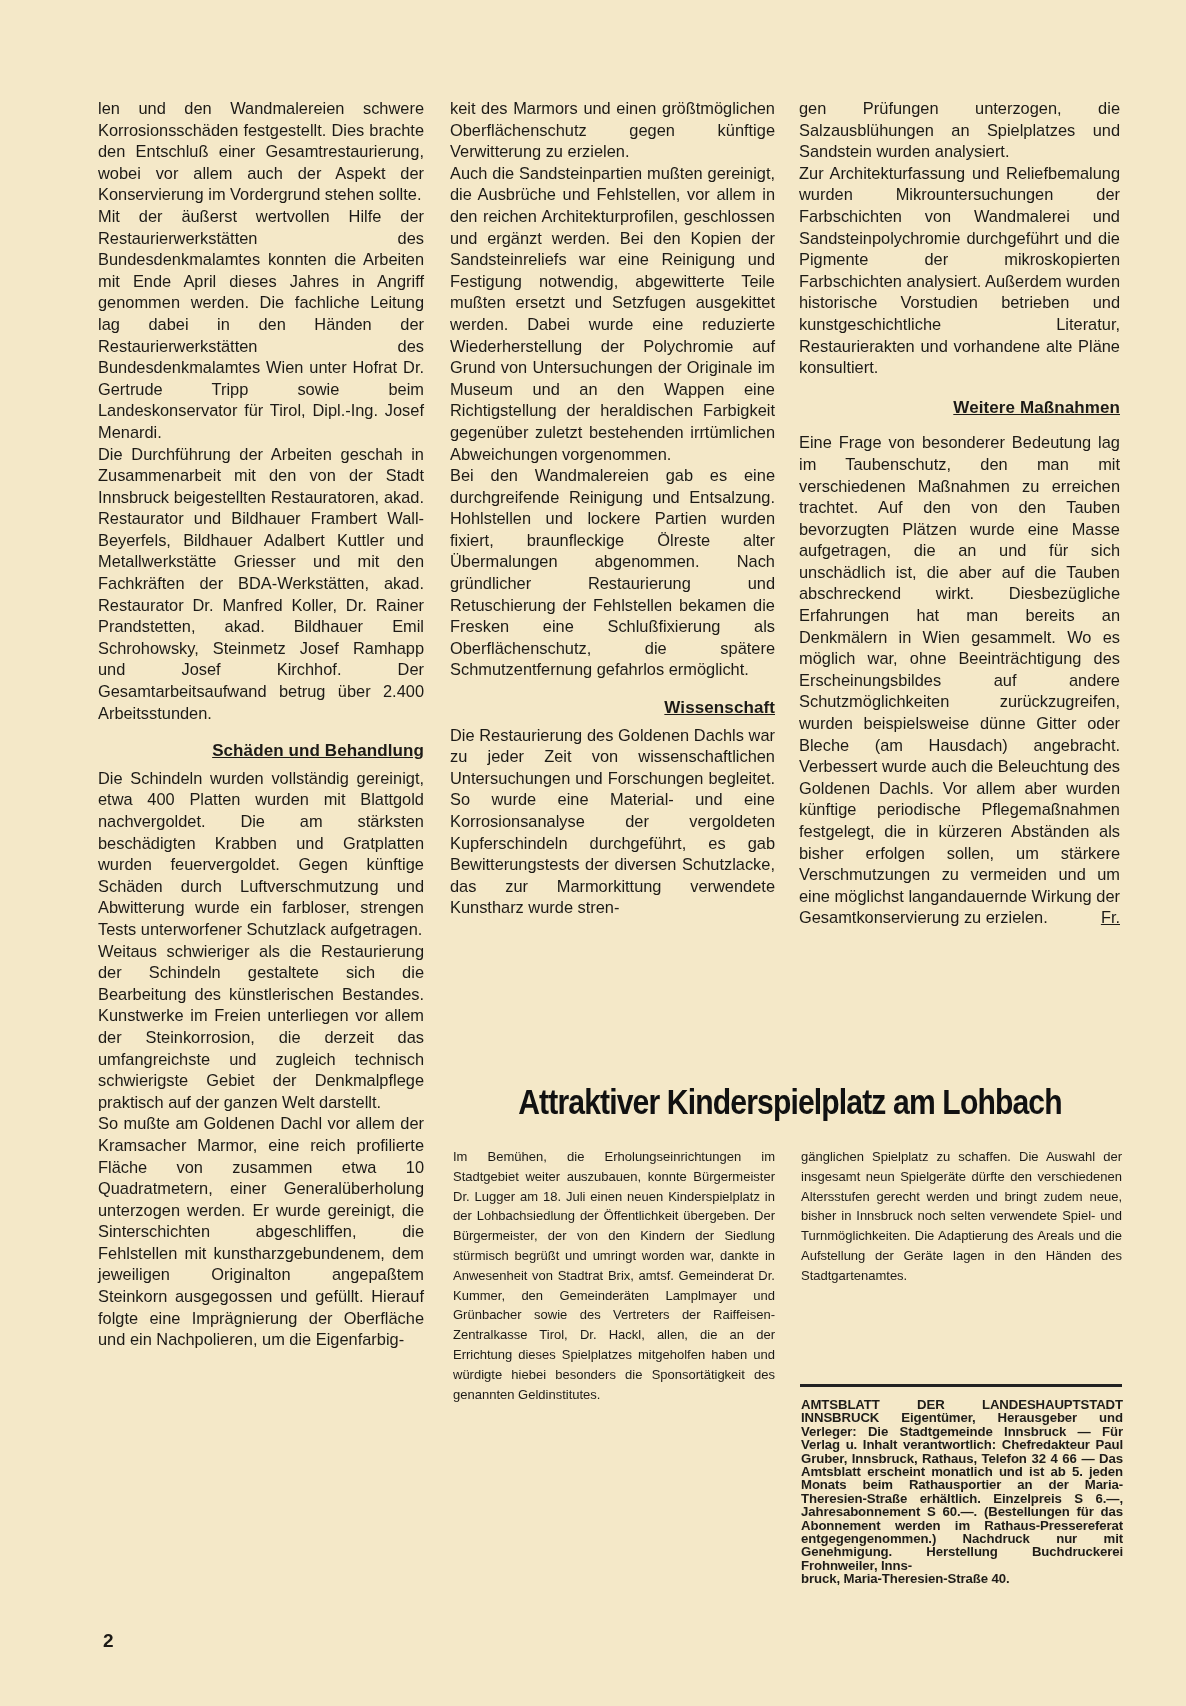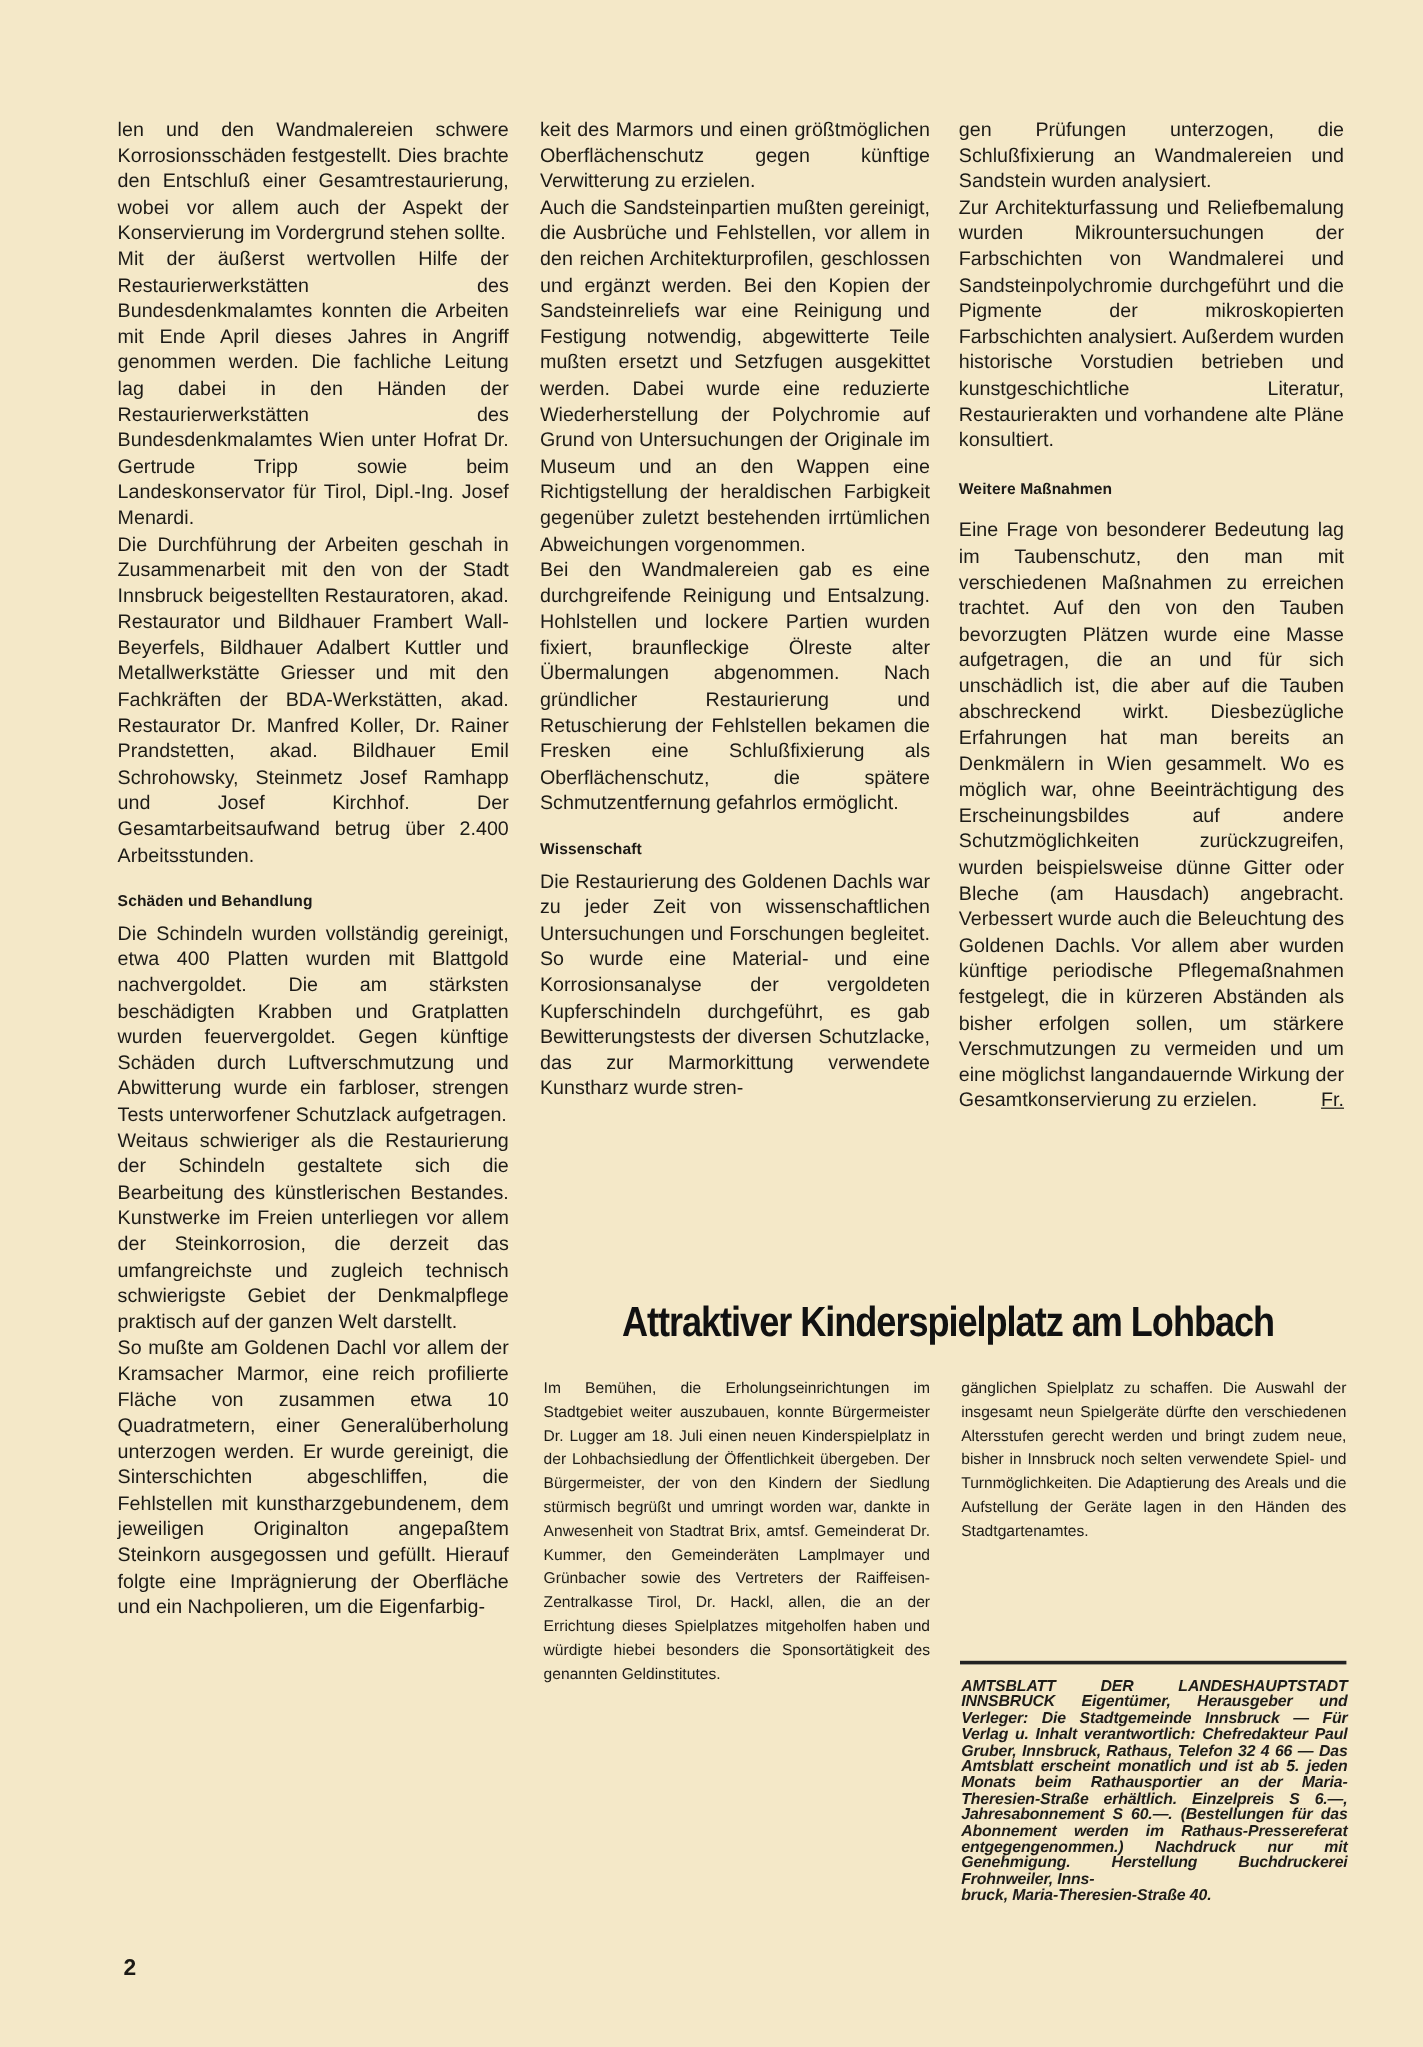--- a/index.html
+++ b/index.html
@@ -9,42 +9,42 @@
     font-family: "Liberation Sans", sans-serif;
     color: #1c1a16;
   }
   .page { position: absolute; left: 0; top: 0; width: 942px; height: 1706px; }
   .col { position: absolute; font-size: 16.4px; line-height: 21.6px; text-align: justify; }
   .col p { margin: 0; text-indent: 0; }
   .col1 { left: 98px; top: 98px; width: 326px; }
   .col2 { left: 450px; top: 98px; width: 325px; }
   .col3 { left: 799px; top: 98px; width: 321px; }
   .subhead {
-    font-weight: bold; font-size: 13px; text-align: left;
-    margin: 16px 0 6px 0; letter-spacing: 0.1px;
+    font-weight: bold; font-size: 17px; text-align: right;
+    margin: 16px 0 6px 0; letter-spacing: 0.1px; text-decoration: underline;
   }
   .col3 .subhead { margin: 18px 0 14px 0; }
   .headline {
     position: absolute; left: 470px; top: 1082px; width: 640px;
     font-family: "Liberation Sans", sans-serif; font-weight: bold;
     font-size: 35px; letter-spacing: -1px; text-align: center;
     transform: scaleX(0.86); transform-origin: center;
     color: #111;
   }
   .acol { position: absolute; font-size: 13px; line-height: 19.8px; text-align: justify; }
   .acol p { margin: 0; }
   .acol2 { left: 453px; top: 1147px; width: 322px; }
   .acol3 { left: 801px; top: 1147px; width: 321px; }
   .rule { position: absolute; left: 800px; top: 1384px; width: 322px; height: 3px; background: #222; }
   .imprint {
     position: absolute; left: 801px; top: 1398px; width: 322px;
     font-size: 13.2px; line-height: 13.4px; text-align: justify; font-weight: bold; color: #1e1c18;
     letter-spacing: -0.1px;
   }
-  .imprint p { margin: 0; font-style: italic; }
+  .imprint p { margin: 0; }
   .imprint .last { text-align: left; }
   .pageno { position: absolute; left: 103px; top: 1630px; font-size: 19px; font-weight: bold; }
   .sign { float: right; text-decoration: underline; }
 </style>
 </head>
 <body>
 
 <div class="page">
 
   <div class="col col1">
@@ -59,21 +59,21 @@
 
   <div class="col col2">
     <p>keit des Marmors und einen größtmöglichen Oberflächenschutz gegen künftige Verwitterung zu erzielen.</p>
     <p>Auch die Sandsteinpartien mußten gereinigt, die Ausbrüche und Fehlstellen, vor allem in den reichen Architekturprofilen, geschlossen und ergänzt werden. Bei den Kopien der Sandsteinreliefs war eine Reinigung und Festigung notwendig, abgewitterte Teile mußten ersetzt und Setzfugen ausgekittet werden. Dabei wurde eine reduzierte Wiederherstellung der Polychromie auf Grund von Untersuchungen der Originale im Museum und an den Wappen eine Richtigstellung der heraldischen Farbigkeit gegenüber zuletzt bestehenden irrtümlichen Abweichungen vorgenommen.</p>
     <p>Bei den Wandmalereien gab es eine durchgreifende Reinigung und Entsalzung. Hohlstellen und lockere Partien wurden fixiert, braunfleckige Ölreste alter Übermalungen abgenommen. Nach gründlicher Restaurierung und Retuschierung der Fehlstellen bekamen die Fresken eine Schlußfixierung als Oberflächenschutz, die spätere Schmutzentfernung gefahrlos ermöglicht.</p>
     <div class="subhead">Wissenschaft</div>
     <p>Die Restaurierung des Goldenen Dachls war zu jeder Zeit von wissenschaftlichen Untersuchungen und Forschungen begleitet. So wurde eine Material- und eine Korrosionsanalyse der vergoldeten Kupferschindeln durchgeführt, es gab Bewitterungstests der diversen Schutzlacke, das zur Marmorkittung verwendete Kunstharz wurde stren-</p>
   </div>
 
   <div class="col col3">
-    <p>gen Prüfungen unterzogen, die Schlußfixierung an Wandmalereien und Sandstein wurden analysiert.</p>
+    <p>gen Prüfungen unterzogen, die Salzausblühungen an Spielplatzes und Sandstein wurden analysiert.</p>
     <p>Zur Architekturfassung und Reliefbemalung wurden Mikrountersuchungen der Farbschichten von Wandmalerei und Sandsteinpolychromie durchgeführt und die Pigmente der mikroskopierten Farbschichten analysiert. Außerdem wurden historische Vorstudien betrieben und kunstgeschichtliche Literatur, Restaurierakten und vorhandene alte Pläne konsultiert.</p>
     <div class="subhead">Weitere Maßnahmen</div>
     <p><span>Eine Frage von besonderer Bedeutung lag im Taubenschutz, den man mit verschiedenen Maßnahmen zu erreichen trachtet. Auf den von den Tauben bevorzugten Plätzen wurde eine Masse aufgetragen, die an und für sich unschädlich ist, die aber auf die Tauben abschreckend wirkt. Diesbezügliche Erfahrungen hat man bereits an Denkmälern in Wien gesammelt. Wo es möglich war, ohne Beeinträchtigung des Erscheinungsbildes auf andere Schutzmöglichkeiten zurückzugreifen, wurden beispielsweise dünne Gitter oder Bleche (am Hausdach) angebracht. Verbessert wurde auch die Beleuchtung des Goldenen Dachls. Vor allem aber wurden künftige periodische Pflegemaßnahmen festgelegt, die in kürzeren Abständen als bisher erfolgen sollen, um stärkere Verschmutzungen zu vermeiden und um eine möglichst langandauernde Wirkung der Gesamtkonservierung zu erzielen.</span> <span class="sign">Fr.</span></p>
   </div>
 
   <div class="headline">Attraktiver Kinderspielplatz am Lohbach</div>
 
   <div class="acol acol2">
     <p>Im Bemühen, die Erholungseinrichtungen im Stadtgebiet weiter auszubauen, konnte Bürgermeister Dr. Lugger am 18. Juli einen neuen Kinderspielplatz in der Lohbachsiedlung der Öffentlichkeit übergeben. Der Bürgermeister, der von den Kindern der Siedlung stürmisch begrüßt und umringt worden war, dankte in Anwesenheit von Stadtrat Brix, amtsf. Gemeinderat Dr. Kummer, den Gemeinderäten Lamplmayer und Grünbacher sowie des Vertreters der Raiffeisen-Zentralkasse Tirol, Dr. Hackl, allen, die an der Errichtung dieses Spielplatzes mitgeholfen haben und würdigte hiebei besonders die Sponsortätigkeit des genannten Geldinstitutes.</p>
   </div>

